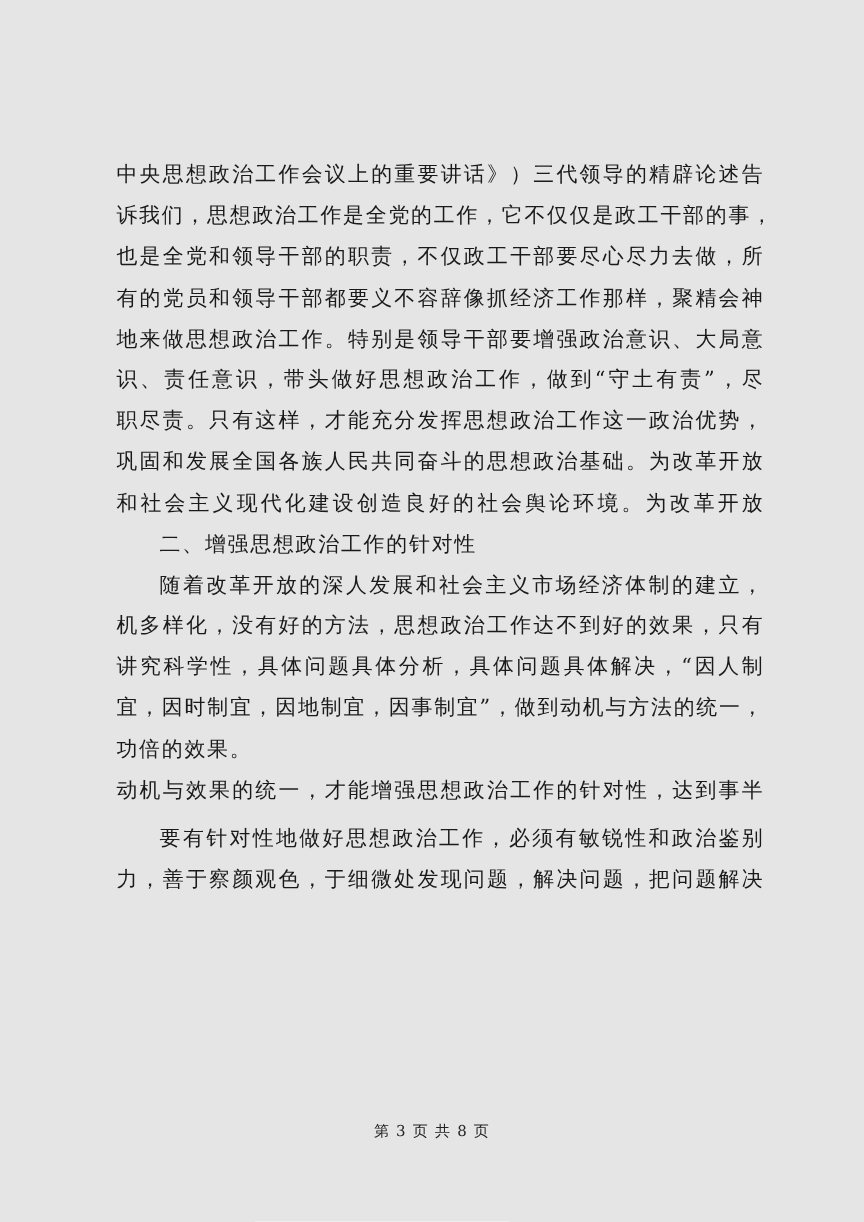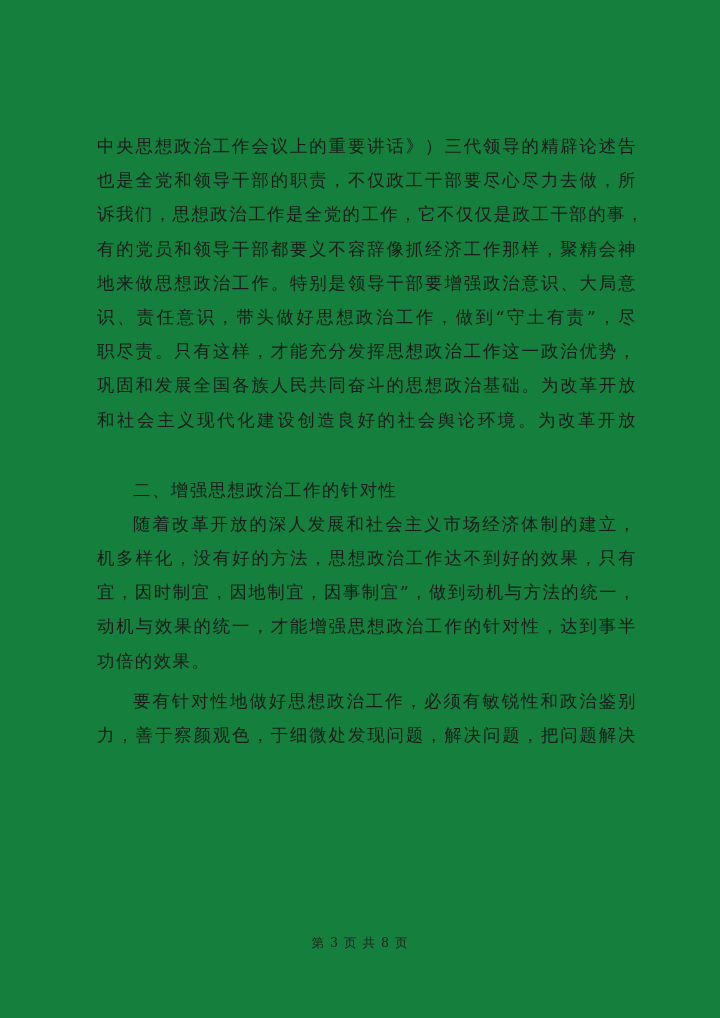--- a/index.html
+++ b/index.html
@@ -14,21 +14,21 @@
       overflow: hidden;
       font-family: "DejaVu Serif", "Liberation Serif", serif;
       color: #1a1a1a;
     }
     .page {
       position: absolute;
       left: 0;
       top: 0;
       width: 720px;
       height: 1018px;
-      background: #15803d;
+      background: #e5e5e5;
     }
     .body-text {
       position: absolute;
       left: 97px;
       top: 129px;
       width: 540px;
     }
     .line {
       height: 34.2px;
       line-height: 34.2px;
@@ -41,21 +41,20 @@
     }
     .line.last {
       text-align-last: left;
     }
     .line.indent {
       padding-left: 36px;
       width: 504px;
     }
     .line.heading {
       text-align-last: left;
-      margin-top: 36px;
     }
     .para-gap {
       height: 6px;
     }
     .footer {
       position: absolute;
       top: 935px;
       left: 0;
       width: 720px;
       text-align: center;
@@ -65,40 +64,41 @@
     }
   </style>
 </head>
 <body>
 
 <div class="page">
   <div class="body-text">
 
     <div>
       <div class="line">中央思想政治工作会议上的重要讲话》）三代领导的精辟论述告</div>
+      <div class="line">诉我们，思想政治工作是全党的工作，它不仅仅是政工干部的事，</div>
       <div class="line">也是全党和领导干部的职责，不仅政工干部要尽心尽力去做，所</div>
-      <div class="line">诉我们，思想政治工作是全党的工作，它不仅仅是政工干部的事，</div>
       <div class="line">有的党员和领导干部都要义不容辞像抓经济工作那样，聚精会神</div>
       <div class="line">地来做思想政治工作。特别是领导干部要增强政治意识、大局意</div>
       <div class="line">识、责任意识，带头做好思想政治工作，做到“守土有责”，尽</div>
       <div class="line">职尽责。只有这样，才能充分发挥思想政治工作这一政治优势，</div>
       <div class="line">巩固和发展全国各族人民共同奋斗的思想政治基础。为改革开放</div>
       <div class="line">和社会主义现代化建设创造良好的社会舆论环境。为改革开放</div>
     </div>
 
     <div>
       <div class="line indent heading">二、增强思想政治工作的针对性</div>
     </div>
 
     <div>
       <div class="line indent">随着改革开放的深人发展和社会主义市场经济体制的建立，</div>
       <div class="line">机多样化，没有好的方法，思想政治工作达不到好的效果，只有</div>
+      <div class="line">讲究科学性，具体问题具体分析，具体问题具体解决，“因人制</div>
       <div class="line">宜，因时制宜，因地制宜，因事制宜”，做到动机与方法的统一，</div>
+      <div class="line last">功倍的效果。</div>
       <div class="line">动机与效果的统一，才能增强思想政治工作的针对性，达到事半</div>
-      <div class="line last">功倍的效果。</div>
     </div>
 
     <div class="para-gap"></div>
 
     <div>
       <div class="line indent">要有针对性地做好思想政治工作，必须有敏锐性和政治鉴别</div>
       <div class="line">力，善于察颜观色，于细微处发现问题，解决问题，把问题解决</div>
     </div>
 
   </div>

